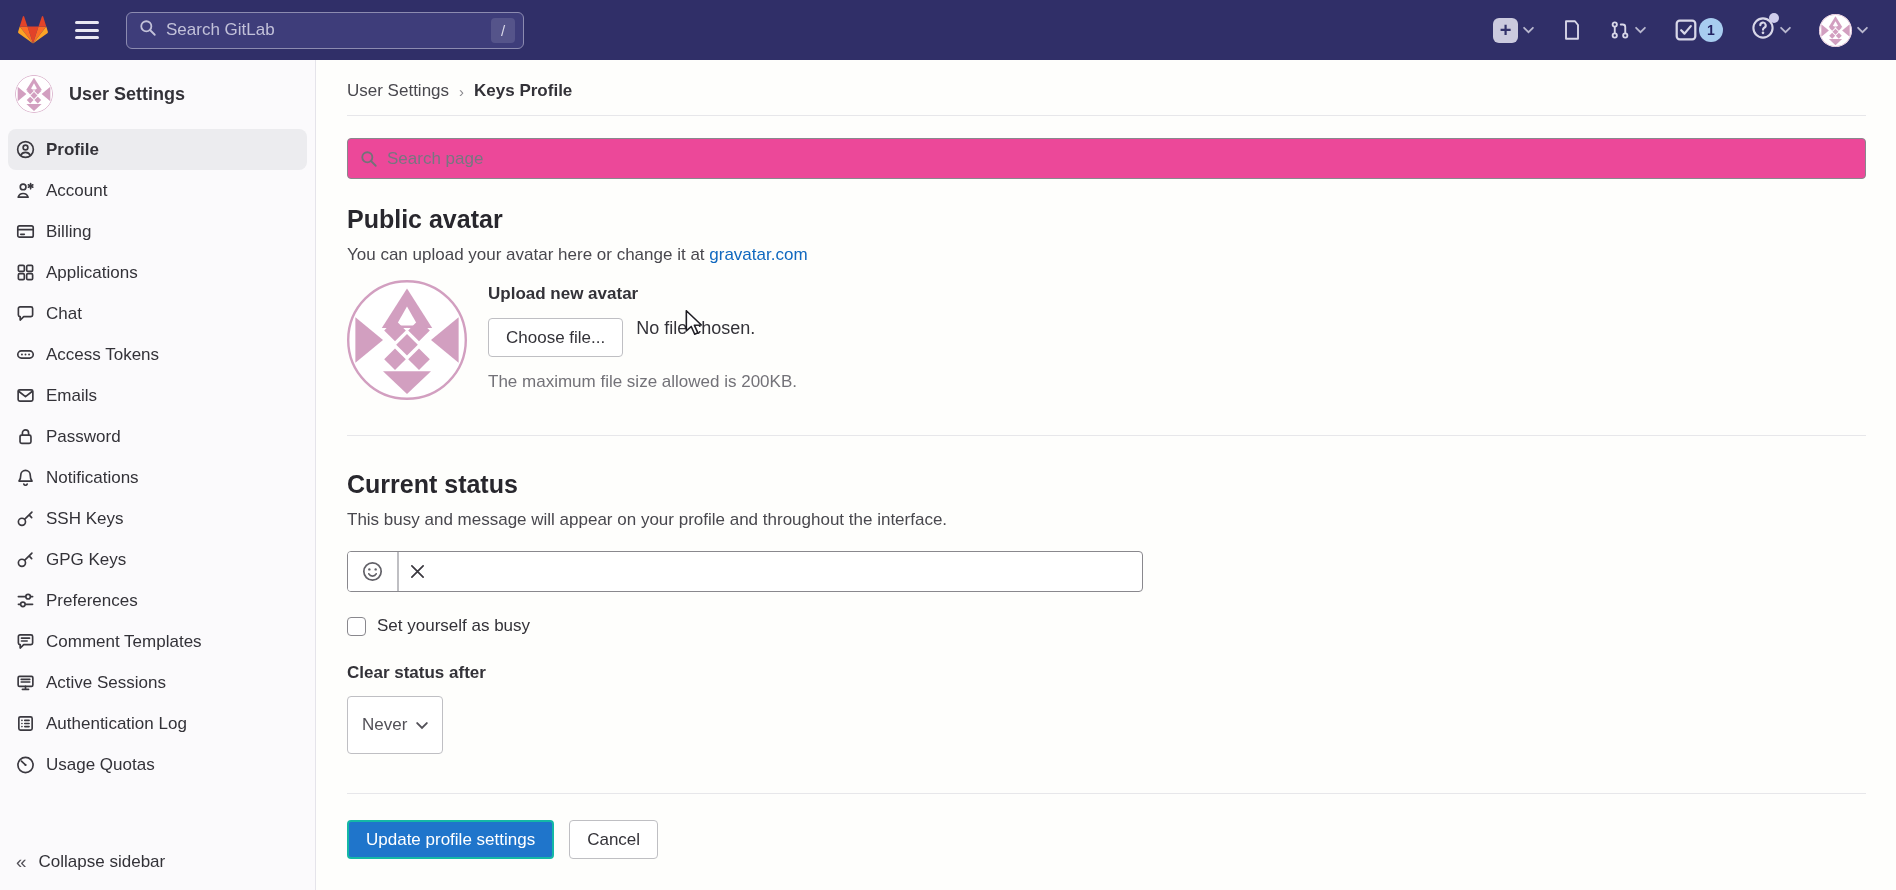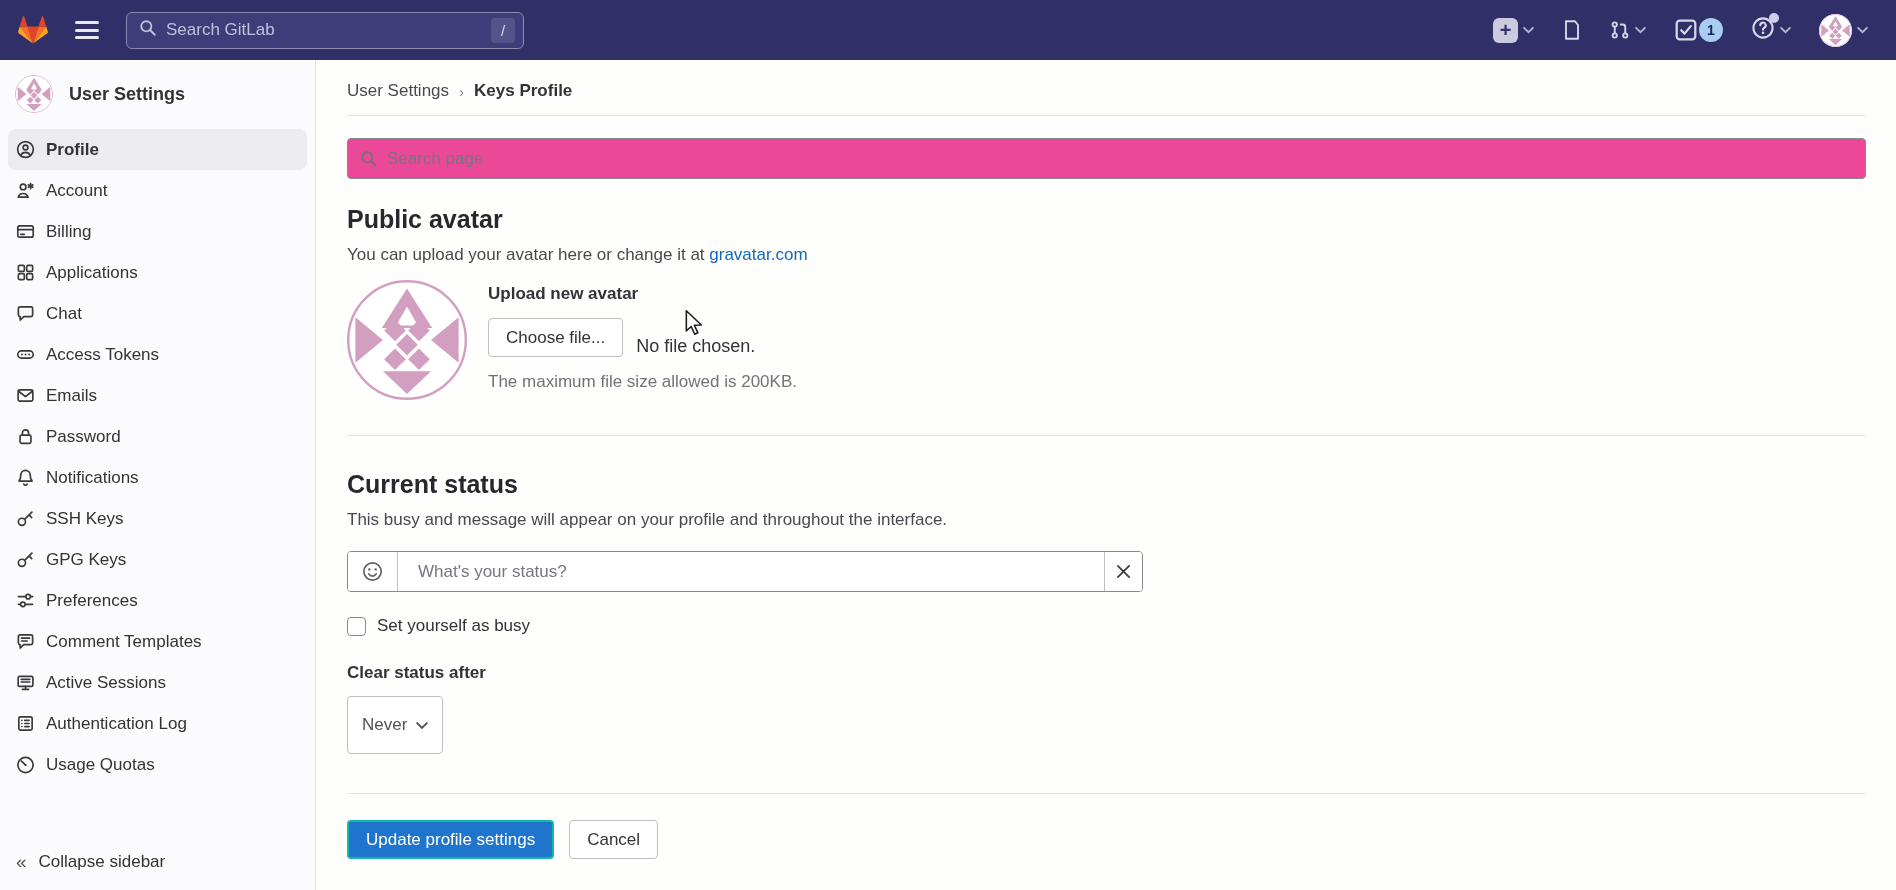--- a/index.html
+++ b/index.html
@@ -63,21 +63,21 @@
   .page-search input { border:none; outline:none; flex:1; font-size:17px; margin-left:9px;
     font-family:"Liberation Sans", sans-serif; color:#333238; background:transparent; }
   .page-search input::placeholder { color:#777680; }
   h2.section { margin-top:26px; font-size:25px; font-weight:bold; color:#28272d; }
   .section-desc { margin-top:11px; font-size:17px; color:#49484e; }
   .section-desc a { color:#1068bf; text-decoration:none; cursor:pointer; }
   .avatar-row { margin-top:15px; display:flex; }
   .big-avatar { width:120px; height:120px; flex:0 0 auto; }
   .avatar-col { margin-left:21px; padding-top:4px; }
   .upload-label { font-size:17px; font-weight:bold; color:#333238; }
-  .file-row { margin-top:14px; display:flex; align-items:flex-end; }
+  .file-row { margin-top:14px; display:flex; align-items:flex-start; }
   .btn { font-family:"Liberation Sans", sans-serif; font-size:17px; height:39px; padding:0 17px;
     border-radius:4px; border:1px solid #bfbfc3; background:#fff; color:#333238; cursor:pointer; }
   .no-file { margin-left:13px; font-size:18px; color:#333238; }
   .hint { margin-top:15px; font-size:17px; color:#737278; }
   .divider { border:none; border-top:1px solid #e7e7ea; }
   .div1 { margin-top:35px; }
   .div2 { margin-top:39px; }
   .status-group { margin-top:21px; width:796px; height:41px; border:1px solid #89888d; border-radius:4px;
     background:#fff; display:flex; align-items:stretch; overflow:hidden; }
   .emoji-seg { width:50px; display:flex; align-items:center; justify-content:center;
@@ -431,21 +431,20 @@
 
     <div class="status-group">
       <button class="emoji-seg">
         <svg width="21" height="21" viewBox="0 0 16 16" fill="none" stroke="#626168" stroke-width="1.3">
           <circle cx="8" cy="8" r="6.6"></circle>
           <circle cx="5.6" cy="6.4" r="0.9" fill="#626168" stroke="none"></circle>
           <circle cx="10.4" cy="6.4" r="0.9" fill="#626168" stroke="none"></circle>
           <path d="M5.2 9.8 a3.2 3.2 0 0 0 5.6 0" stroke-linecap="round"></path>
         </svg>
       </button>
-      <input type="text" placeholder="What's your status?" style="">
       <button class="clear-seg">
         <svg width="15" height="15" viewBox="0 0 12 12" fill="none" stroke="#3a383f" stroke-width="1.4" stroke-linecap="round">
           <path d="M1.5 1.5 L10.5 10.5 M10.5 1.5 L1.5 10.5"></path>
         </svg>
       </button>
     </div>
 
     <div class="busy-row">
       <span class="checkbox"></span>
       <span class="busy-label">Set yourself as busy</span>

